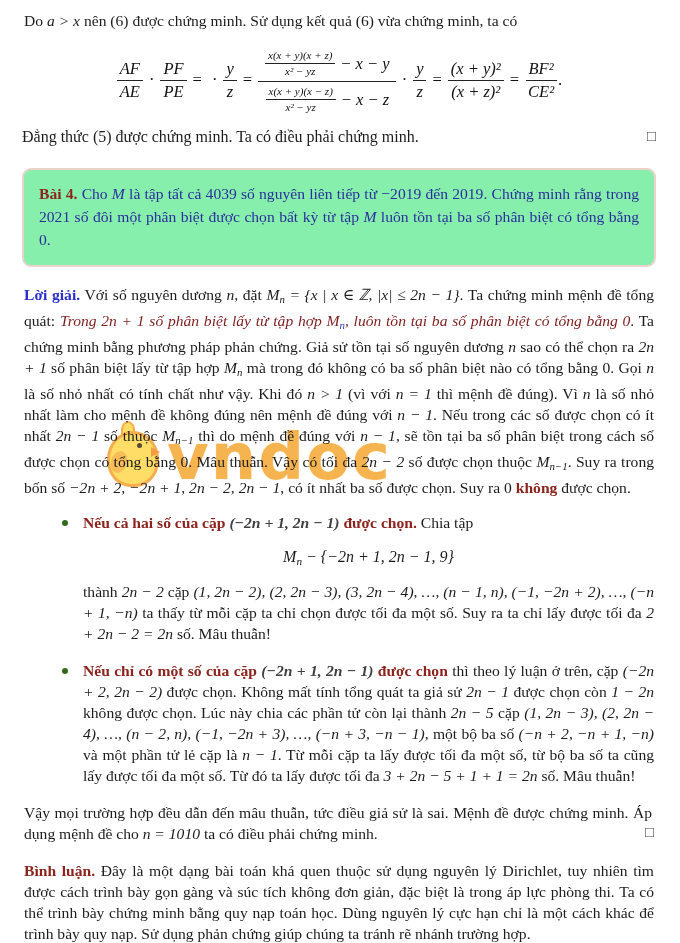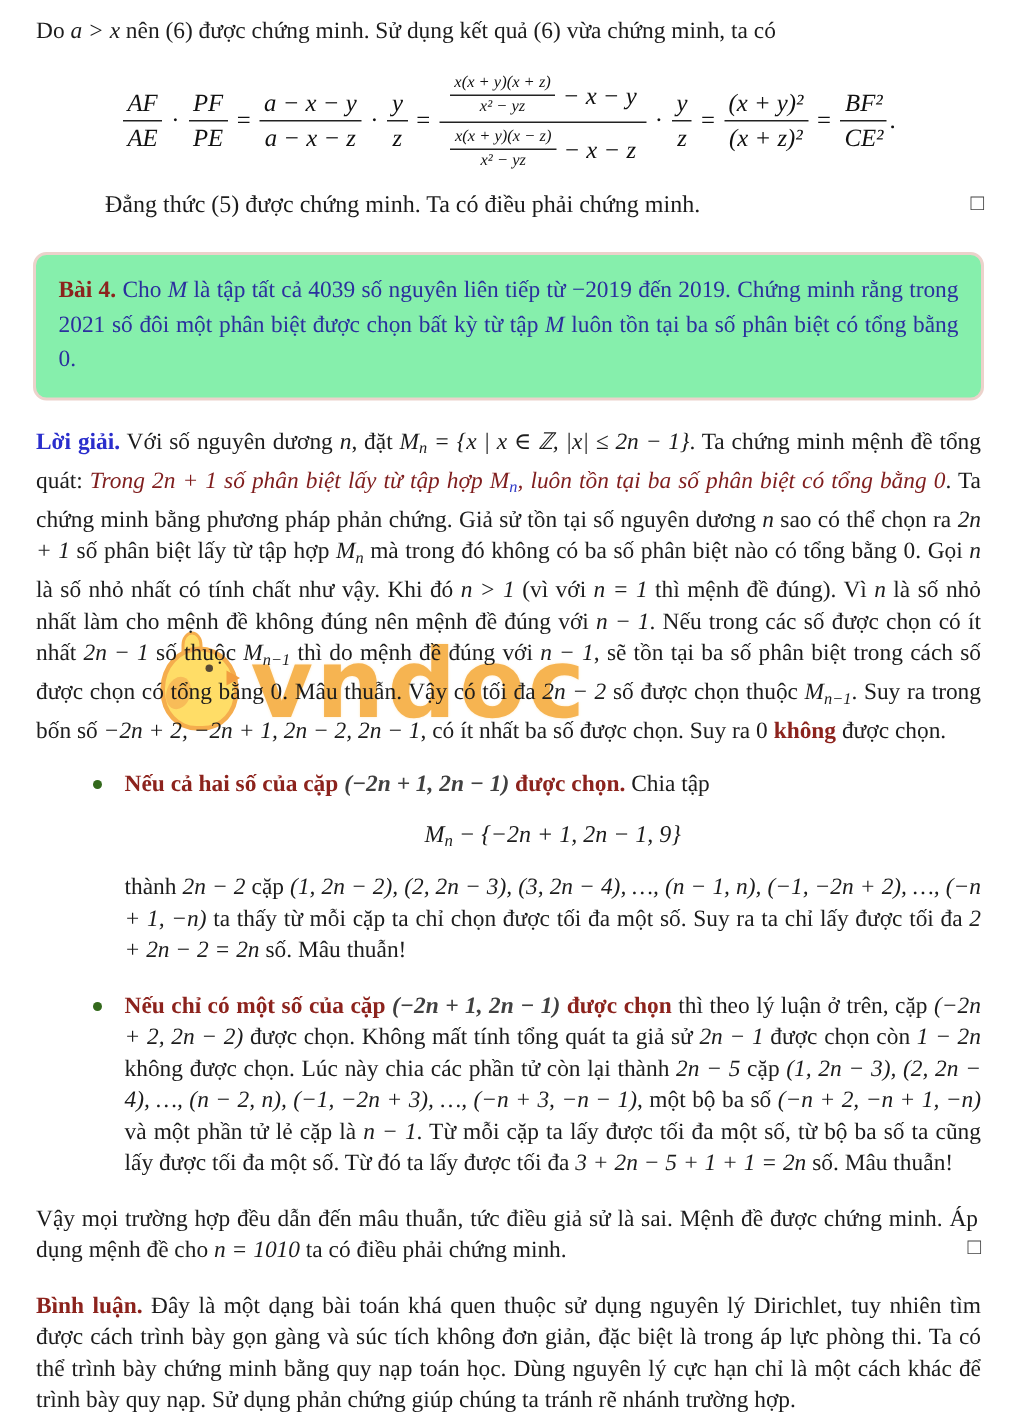--- a/index.html
+++ b/index.html
@@ -31,21 +31,21 @@
   .frac .num{border-bottom:1.2px solid #222;padding:0 3px 1px 3px;}
   .frac .den{padding:1px 3px 0 3px;}
   .frac.big > .num{border-bottom:1.2px solid #222;padding:2px 6px 3px 6px;}
   .frac.big > .den{padding:3px 6px 0 6px;}
   .nrow{display:flex;align-items:center;gap:4px;border:none;}
   .frac.small{font-size:11px;}
   .frac.small .num{border-bottom:1px solid #222;}
   .op{margin:0 5px;font-style:normal;}
   .eq-tail{font-style:normal;}
 
-  .qed-line{display:flex;justify-content:space-between;align-items:center;margin-top:13px;margin-left:48px;}
+  .qed-line{display:flex;justify-content:space-between;align-items:center;margin-top:13px;}
   .qed{font-size:15px;color:#444;font-style:normal;}
 
   
   .problem-box{
     margin:22px 0 0 0;border:2px solid #ecd2cb;border-radius:9px;background:#86efac;
     padding:10px 13px 12px 13px;
   }
   .problem-box p{line-height:23px;}
 
   .solution{margin-top:17px;}
@@ -95,24 +95,20 @@
     <span class="frac">
         <span class="num">AF</span>
         <span class="den">AE</span>
       </span>
     <span class="op">·</span>
     <span class="frac">
         <span class="num">PF</span>
         <span class="den">PE</span>
       </span>
     <span class="op">=</span>
-    <span class="frac">
-        <span class="num">a − x − y</span>
-        <span class="den">a − x − z</span>
-      </span>
     <span class="op">·</span>
     <span class="frac">
         <span class="num">y</span>
         <span class="den">z</span>
       </span>
     <span class="op">=</span>
     <span class="frac big">
       <span class="num nrow">
         <span class="frac small">
             <span class="num">x(x + y)(x + z)</span>

